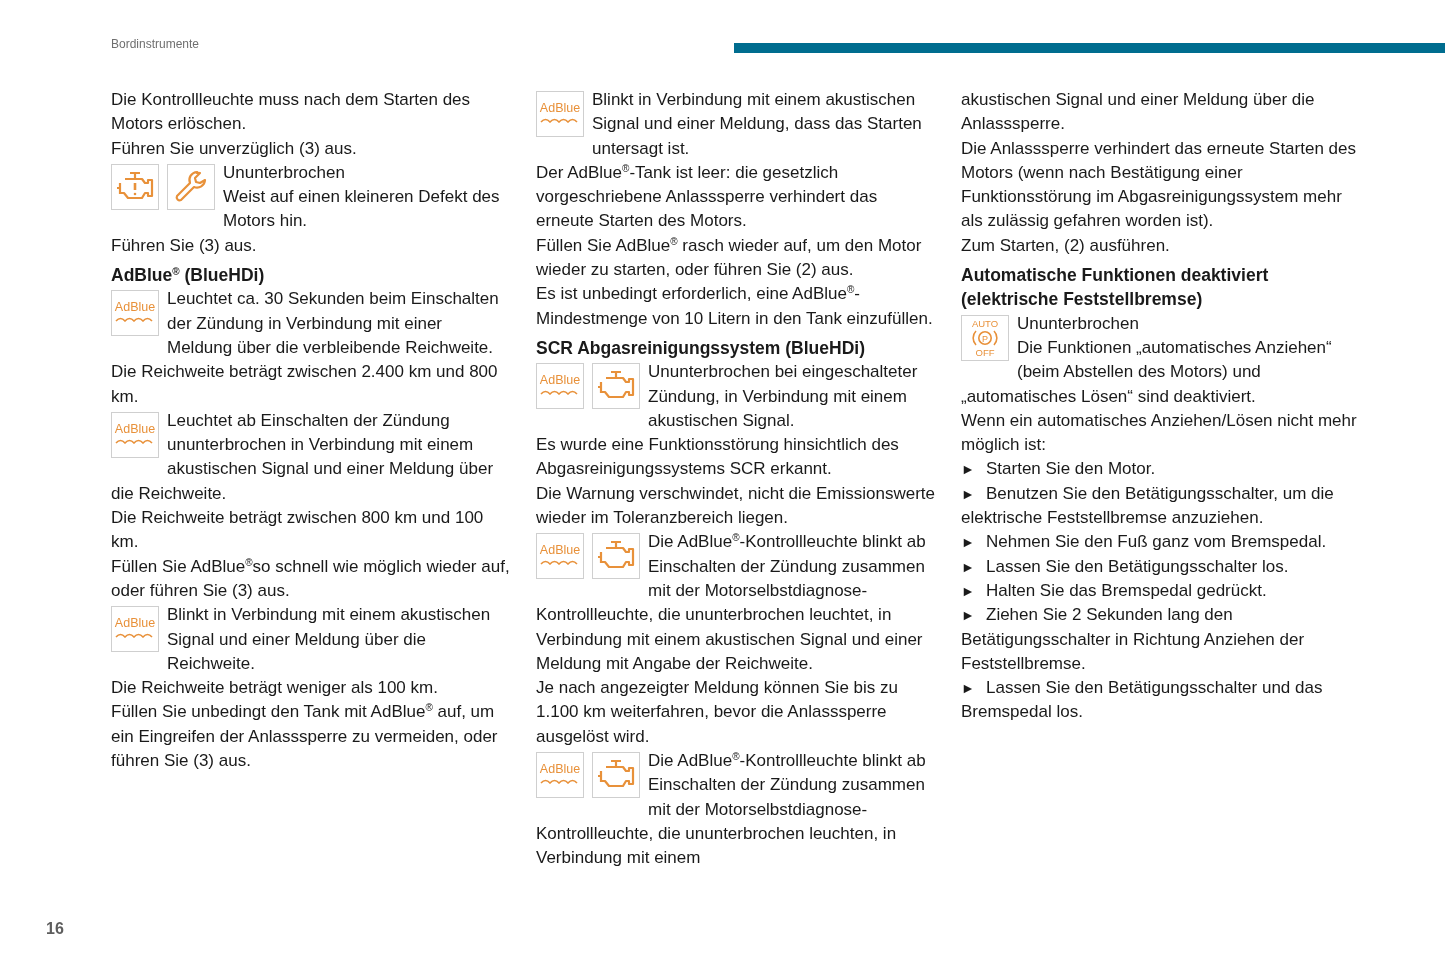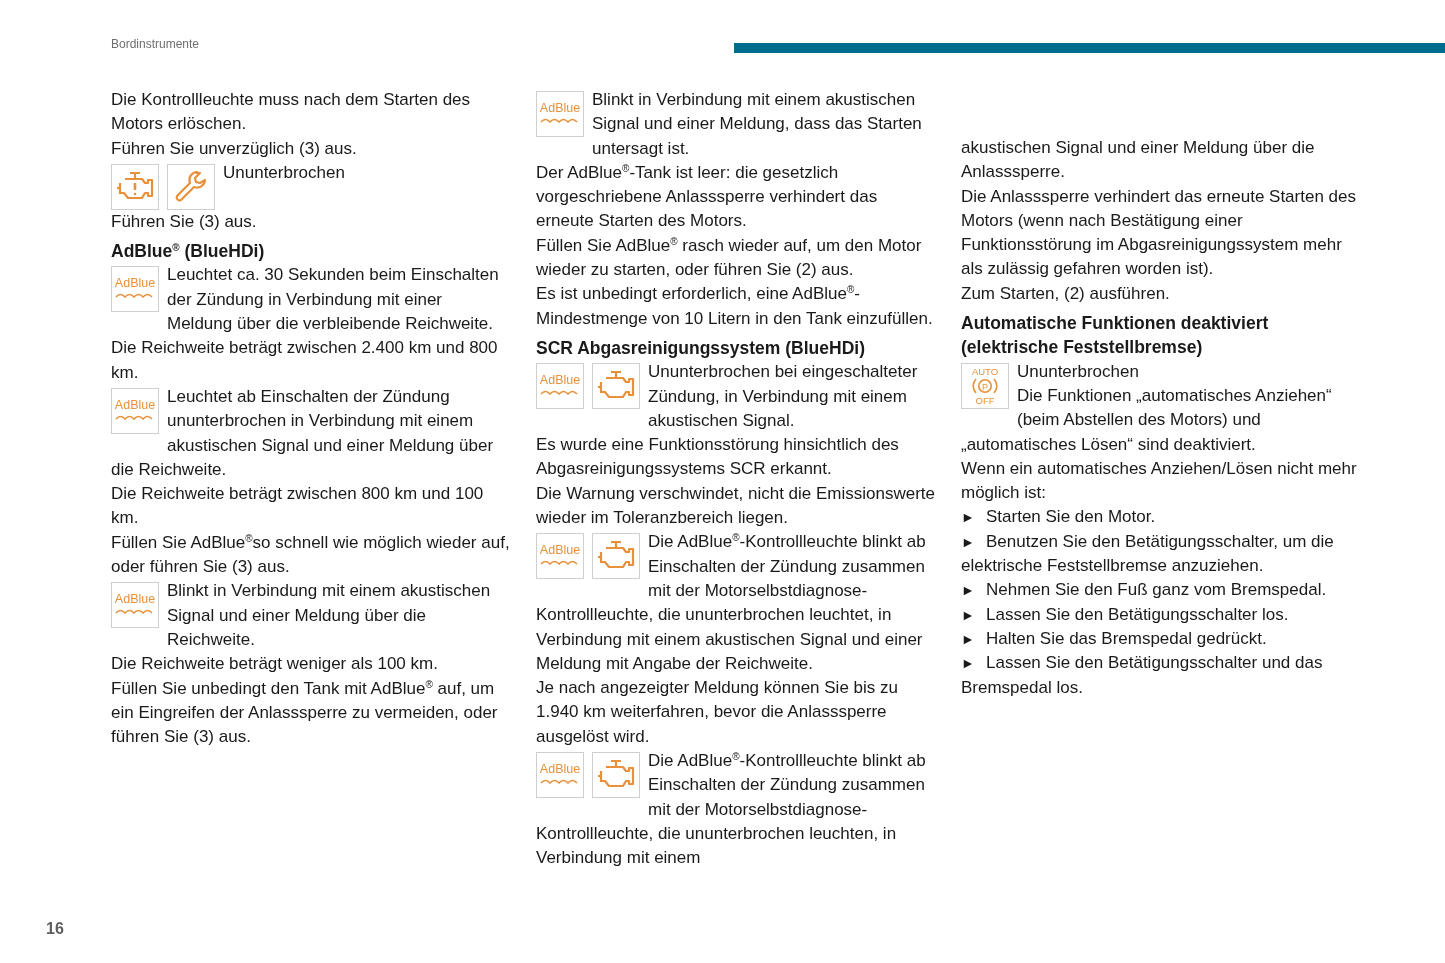--- a/index.html
+++ b/index.html
@@ -18,21 +18,21 @@
   .page-number {
     position: absolute; left: 46px; top: 920px;
     font-size: 16px; font-weight: bold; color: #5e5e5e;
   }
   .col {
     position: absolute; top: 88px; width: 400px;
     font-size: 17px; line-height: 24.3px;
   }
   .col1 { left: 111px; }
   .col2 { left: 536px; }
-  .col3 { left: 961px; margin-top: 48px; }
+  .col3 { left: 961px; }
   .p { margin: 0; }
   .h { margin: 5px 0 0 0; font-weight: bold; font-size: 17.5px; line-height: 24.3px; }
   .h + .p, .h + .icon-para { }
   b { font-weight: normal; }
   sup { font-size: 10px; line-height: 0; vertical-align: 6px; }
   .icon-para { margin: 0; }
   .icons { float: left; display: flex; gap: 8px; margin: 3px 8px 0 0; }
   .icon-box {
     width: 48px; height: 46px; box-sizing: border-box;
     border: 1px solid #cfcfcf; background: #fff;
@@ -63,20 +63,21 @@
             <circle cx="20" cy="24" r="1.3" fill="#e8913a" stroke="none"></circle>
         </svg>
       </div>
       <div class="icon-box">
         <svg width="38" height="38" viewBox="0 0 38 38" fill="none" stroke="#e8913a" stroke-width="2.2" stroke-linejoin="round">
           <path d="M25 4a8 8 0 0 0-7 11L5 28a3 3 0 0 0 4 4l13-13a8 8 0 0 0 11-7l-5 3-4-1-1-4 5-5a8 8 0 0 0-3 0z"></path>
         </svg>
       </div>
     </div>
     <span>Ununterbrochen</span><br>
+    <span>Weist auf einen kleineren Defekt des Motors hin.</span>
   </div>
   <div class="clear"></div>
   <p class="p">Führen Sie (3) aus.</p>
 
   <p class="h"><span>AdBlue</span><sup>®</sup><span> (BlueHDi)</span></p>
 
   <div class="icon-para">
     <div class="icons">
       <div class="icon-box adblue">
           <svg width="44" height="36" viewBox="0 0 44 36">
@@ -174,21 +175,21 @@
           <svg width="40" height="34" viewBox="0 0 40 34" fill="none" stroke="#e8913a" stroke-width="2.2" stroke-linejoin="round">
             <path d="M15 3h10M20 3v6"></path>
             <path d="M10 9h17l3 4h3v-3h4v16h-4v-3h-3l-3 5H13l-4-5H5"></path>
             <path d="M5 13v11M2 18h3"></path>
           </svg>
         </div>
     </div>
     <span>Die AdBlue</span><sup>®</sup><span>-Kontrollleuchte blinkt ab Einschalten der Zündung zusammen mit der Motorselbstdiagnose-Kontrollleuchte, die ununterbrochen leuchtet, in Verbindung mit einem akustischen Signal und einer Meldung mit Angabe der Reichweite.</span>
   </div>
   <div class="clear"></div>
-  <p class="p">Je nach angezeigter Meldung können Sie bis zu 1.940 km weiterfahren, bevor die Anlasssperre ausgelöst wird.</p>
+  <p class="p">Je nach angezeigter Meldung können Sie bis zu 1.100 km weiterfahren, bevor die Anlasssperre ausgelöst wird.</p>
 
   <div class="icon-para">
     <div class="icons">
       <div class="icon-box adblue">
           <svg width="44" height="36" viewBox="0 0 44 36">
             <text x="22" y="16" text-anchor="middle" font-family="Liberation Sans, sans-serif" font-size="12.5" fill="#e8913a">AdBlue</text>
             <path d="M3 26q4.5 -5 9 0q4.5 -5 9 0q4.5 -5 9 0q4.5 -5 9 0" fill="none" stroke="#e8913a" stroke-width="1.6"></path>
           </svg>
         </div>
       <div class="icon-box engine">
@@ -226,17 +227,18 @@
     <span>Die Funktionen „automatisches Anziehen“ (beim Abstellen des Motors) und „automatisches Lösen“ sind deaktiviert.</span>
   </div>
   <div class="clear"></div>
   <p class="p">Wenn ein automatisches Anziehen/Lösen nicht mehr möglich ist:</p>
   <div id="steps">
       <p class="bullet"><span class="arrow">►</span><span>Starten Sie den Motor.</span></p>
       <p class="bullet"><span class="arrow">►</span><span>Benutzen Sie den Betätigungsschalter, um die elektrische Feststellbremse anzuziehen.</span></p>
       <p class="bullet"><span class="arrow">►</span><span>Nehmen Sie den Fuß ganz vom Bremspedal.</span></p>
       <p class="bullet"><span class="arrow">►</span><span>Lassen Sie den Betätigungsschalter los.</span></p>
       <p class="bullet"><span class="arrow">►</span><span>Halten Sie das Bremspedal gedrückt.</span></p>
+      <p class="bullet"><span class="arrow">►</span><span>Ziehen Sie 2 Sekunden lang den Betätigungsschalter in Richtung Anziehen der Feststellbremse.</span></p>
       <p class="bullet"><span class="arrow">►</span><span>Lassen Sie den Betätigungsschalter und das Bremspedal los.</span></p>
     </div>
 </div>
 
 <div class="page-number">16</div>
 
 </body></html>

